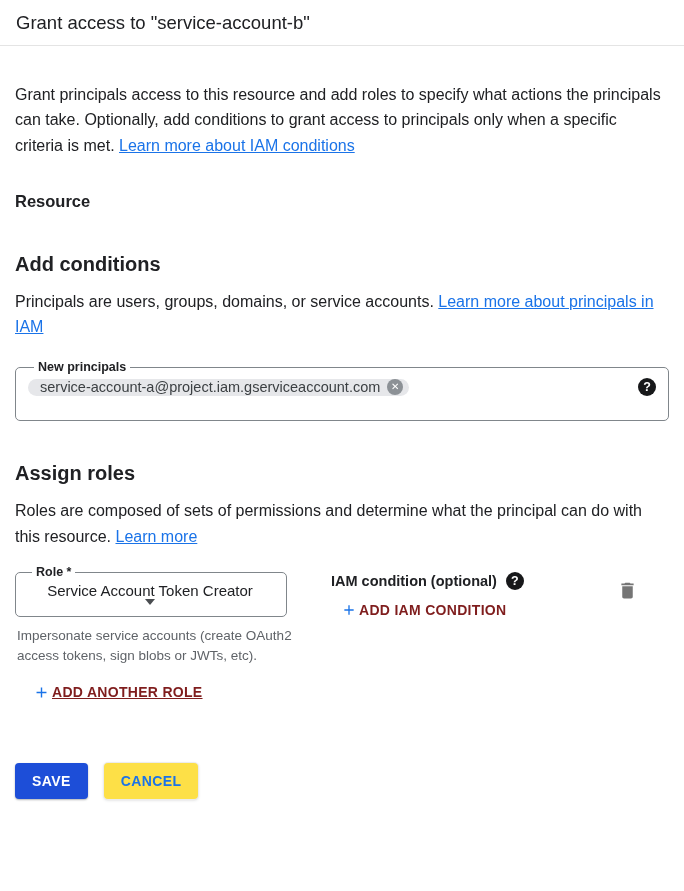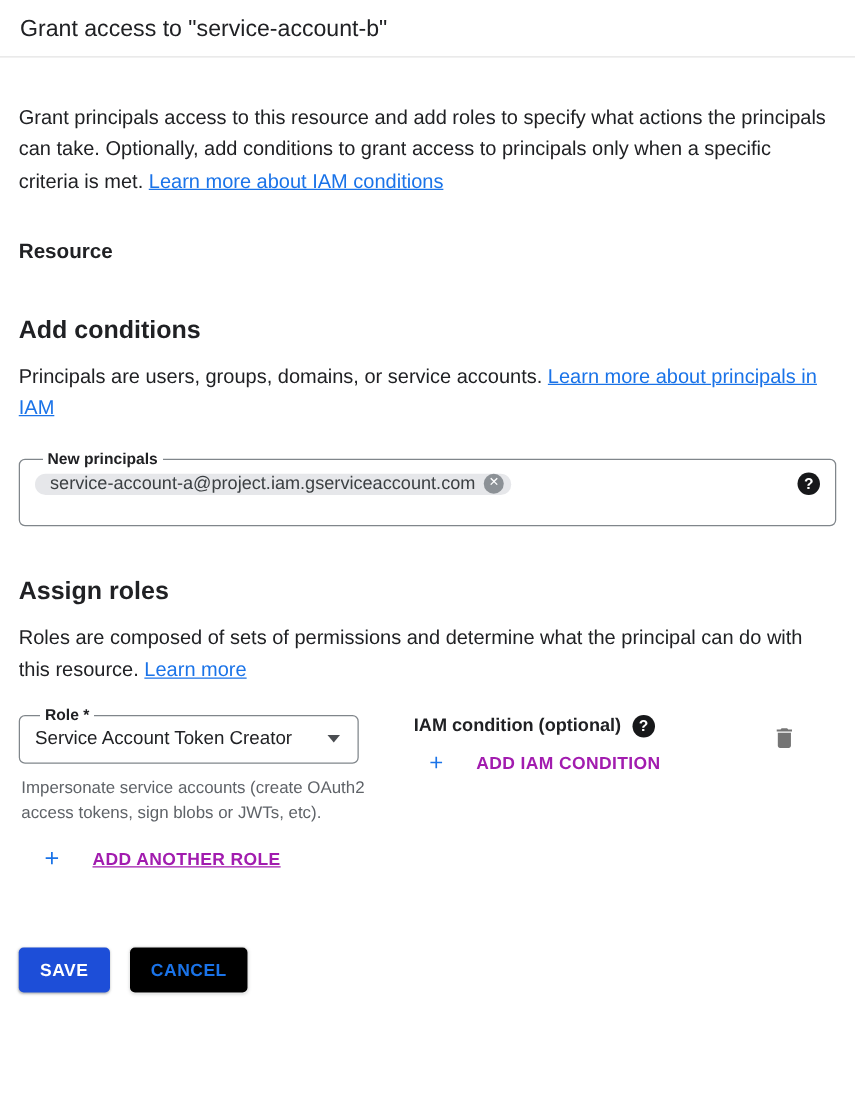--- a/index.html
+++ b/index.html
@@ -44,45 +44,45 @@
   }
   .help-badge {
     width: 18px; height: 18px; border-radius: 50%; background: #17181a;
     color: #ffffff; font-size: 12.5px; font-weight: 700;
     display: inline-flex; align-items: center; justify-content: center; flex: none;
   }
 
   .roles-row { margin-top: 16px; display: flex; align-items: flex-start; }
   .role-col { width: 300px; flex: none; }
   .role-fieldset { width: 272px; padding: 0 10px 2px; }
-  .role-value-row { display: flex; align-items: center; justify-content: space-between; padding: 3px 4px 9px 2px; font-size: 15px; cursor: pointer; }
+  .role-value-row { display: flex; align-items: center; justify-content: flex-start; padding: 3px 4px 9px 2px; font-size: 15px; cursor: pointer; flex-direction: column; }
   .caret-down { width: 0; height: 0; border-left: 5px solid transparent; border-right: 5px solid transparent; border-top: 6px solid #4a4d51; }
   .role-help { margin: 9px 0 0 2px; font-size: 13.5px; line-height: 19.5px; color: #5f6368; max-width: 280px; }
 
   .cond-col { margin-left: 16px; padding-top: 7px; }
   .cond-label-row { display: flex; align-items: center; gap: 9px; font-size: 14.5px; font-weight: 700; color: #202124; }
   .text-btn {
-    display: inline-flex; align-items: center; gap: 24px;
-    color: #a21caf; font-size: 14px; font-weight: 700; letter-spacing: 0.3px;
+    display: inline-flex; align-items: flex-start; gap: 2px;
+    color: #7f1d1d; font-size: 14px; font-weight: 700; letter-spacing: 0.3px;
     cursor: pointer; background: none; border: none; padding: 0;
     font-family: "Liberation Sans", sans-serif;
   }
   .add-condition-btn { margin: 12px 0 0 10px; }
   .trash-btn { margin-left: auto; margin-right: 25px; padding-top: 15px; background: none; border: none; cursor: pointer; }
 
   .add-role-btn { margin: 19px 0 0 18px; text-decoration: underline; }
 
   .actions { margin-top: 58px; display: flex; gap: 16px; }
   .btn {
     border: none; border-radius: 4px; font-size: 14px; font-weight: 700;
     letter-spacing: 0.4px; padding: 10px 17px; cursor: pointer;
     font-family: "Liberation Sans", sans-serif;
   }
   .btn-save { background: #1d4ed8; color: #ffffff; box-shadow: 0 1px 2px rgba(60,64,67,0.4); }
-  .btn-cancel { background: #000000; color: #1a73e8; box-shadow: 0 0 0 1px #ececec, 0 1px 3px rgba(60,64,67,0.25); }
+  .btn-cancel { background: #fde047; color: #1a73e8; box-shadow: 0 0 0 1px #ececec, 0 1px 3px rgba(60,64,67,0.25); }
 
   .icon-svg { display: block; flex: none; }
 </style>
 </head>
 <body>
 
 <header class="dialog-header">
   <div class="dialog-title">Grant access to "service-account-b"</div>
 </header>
 

